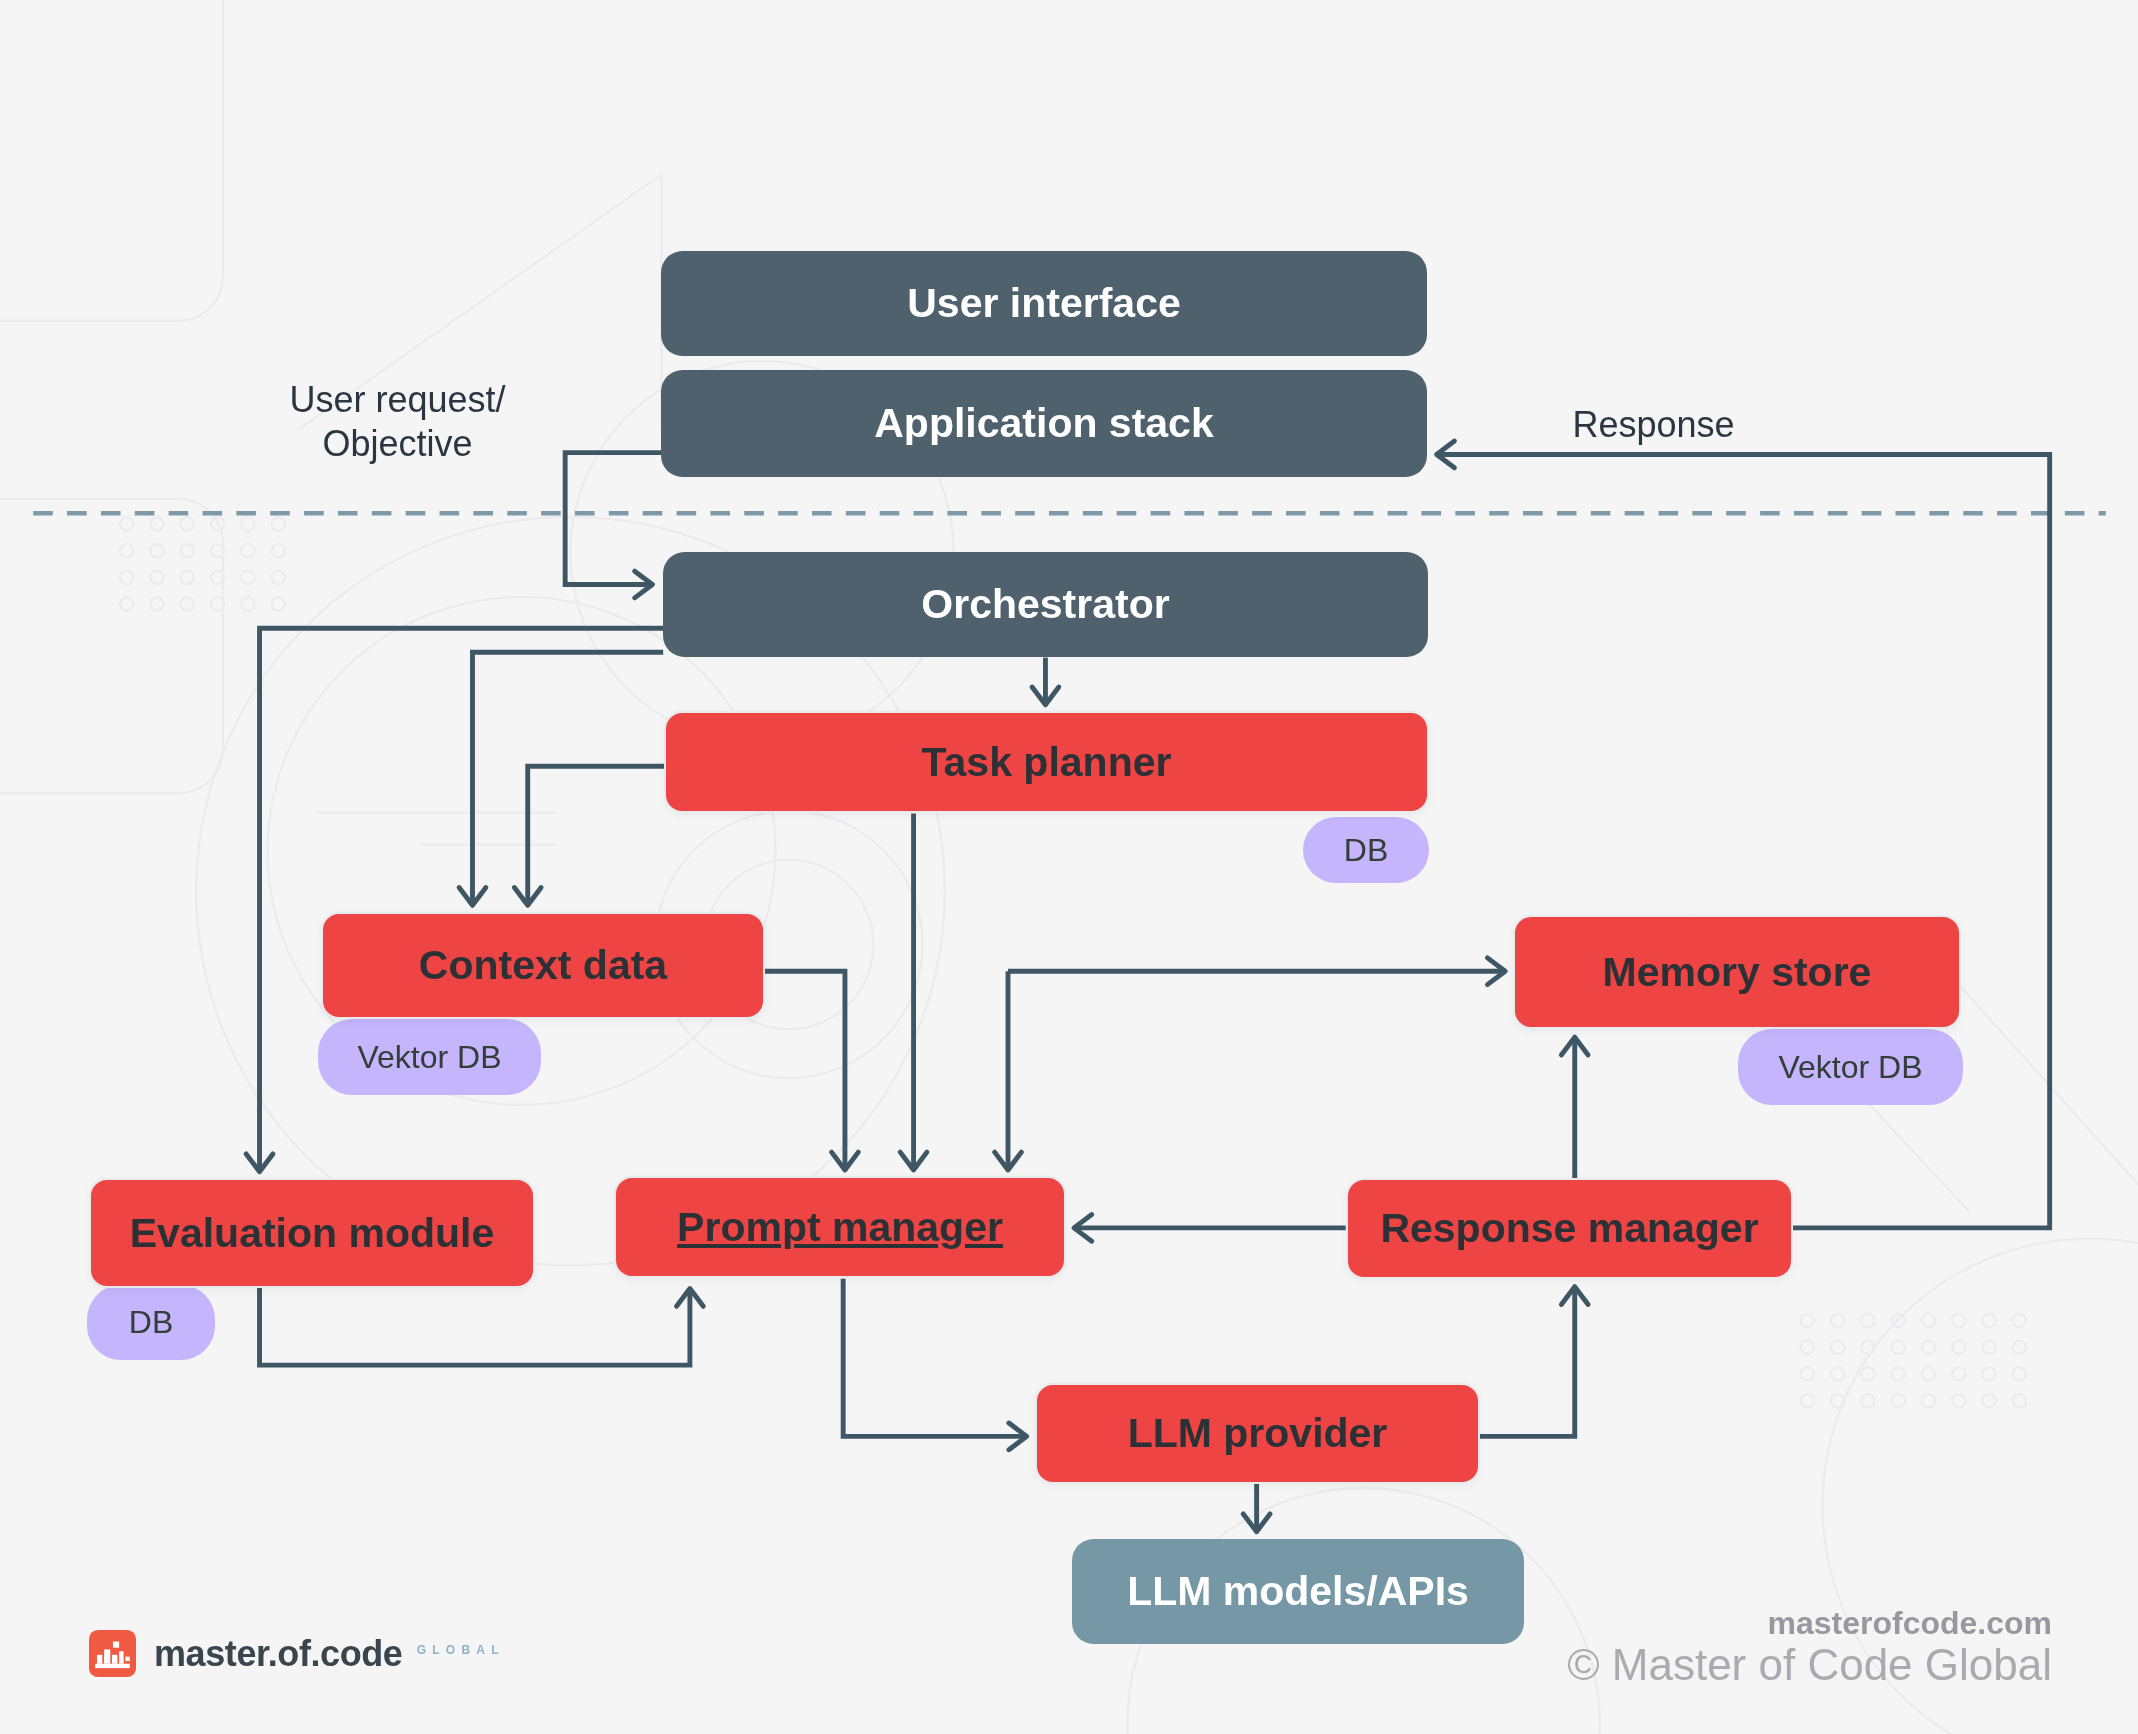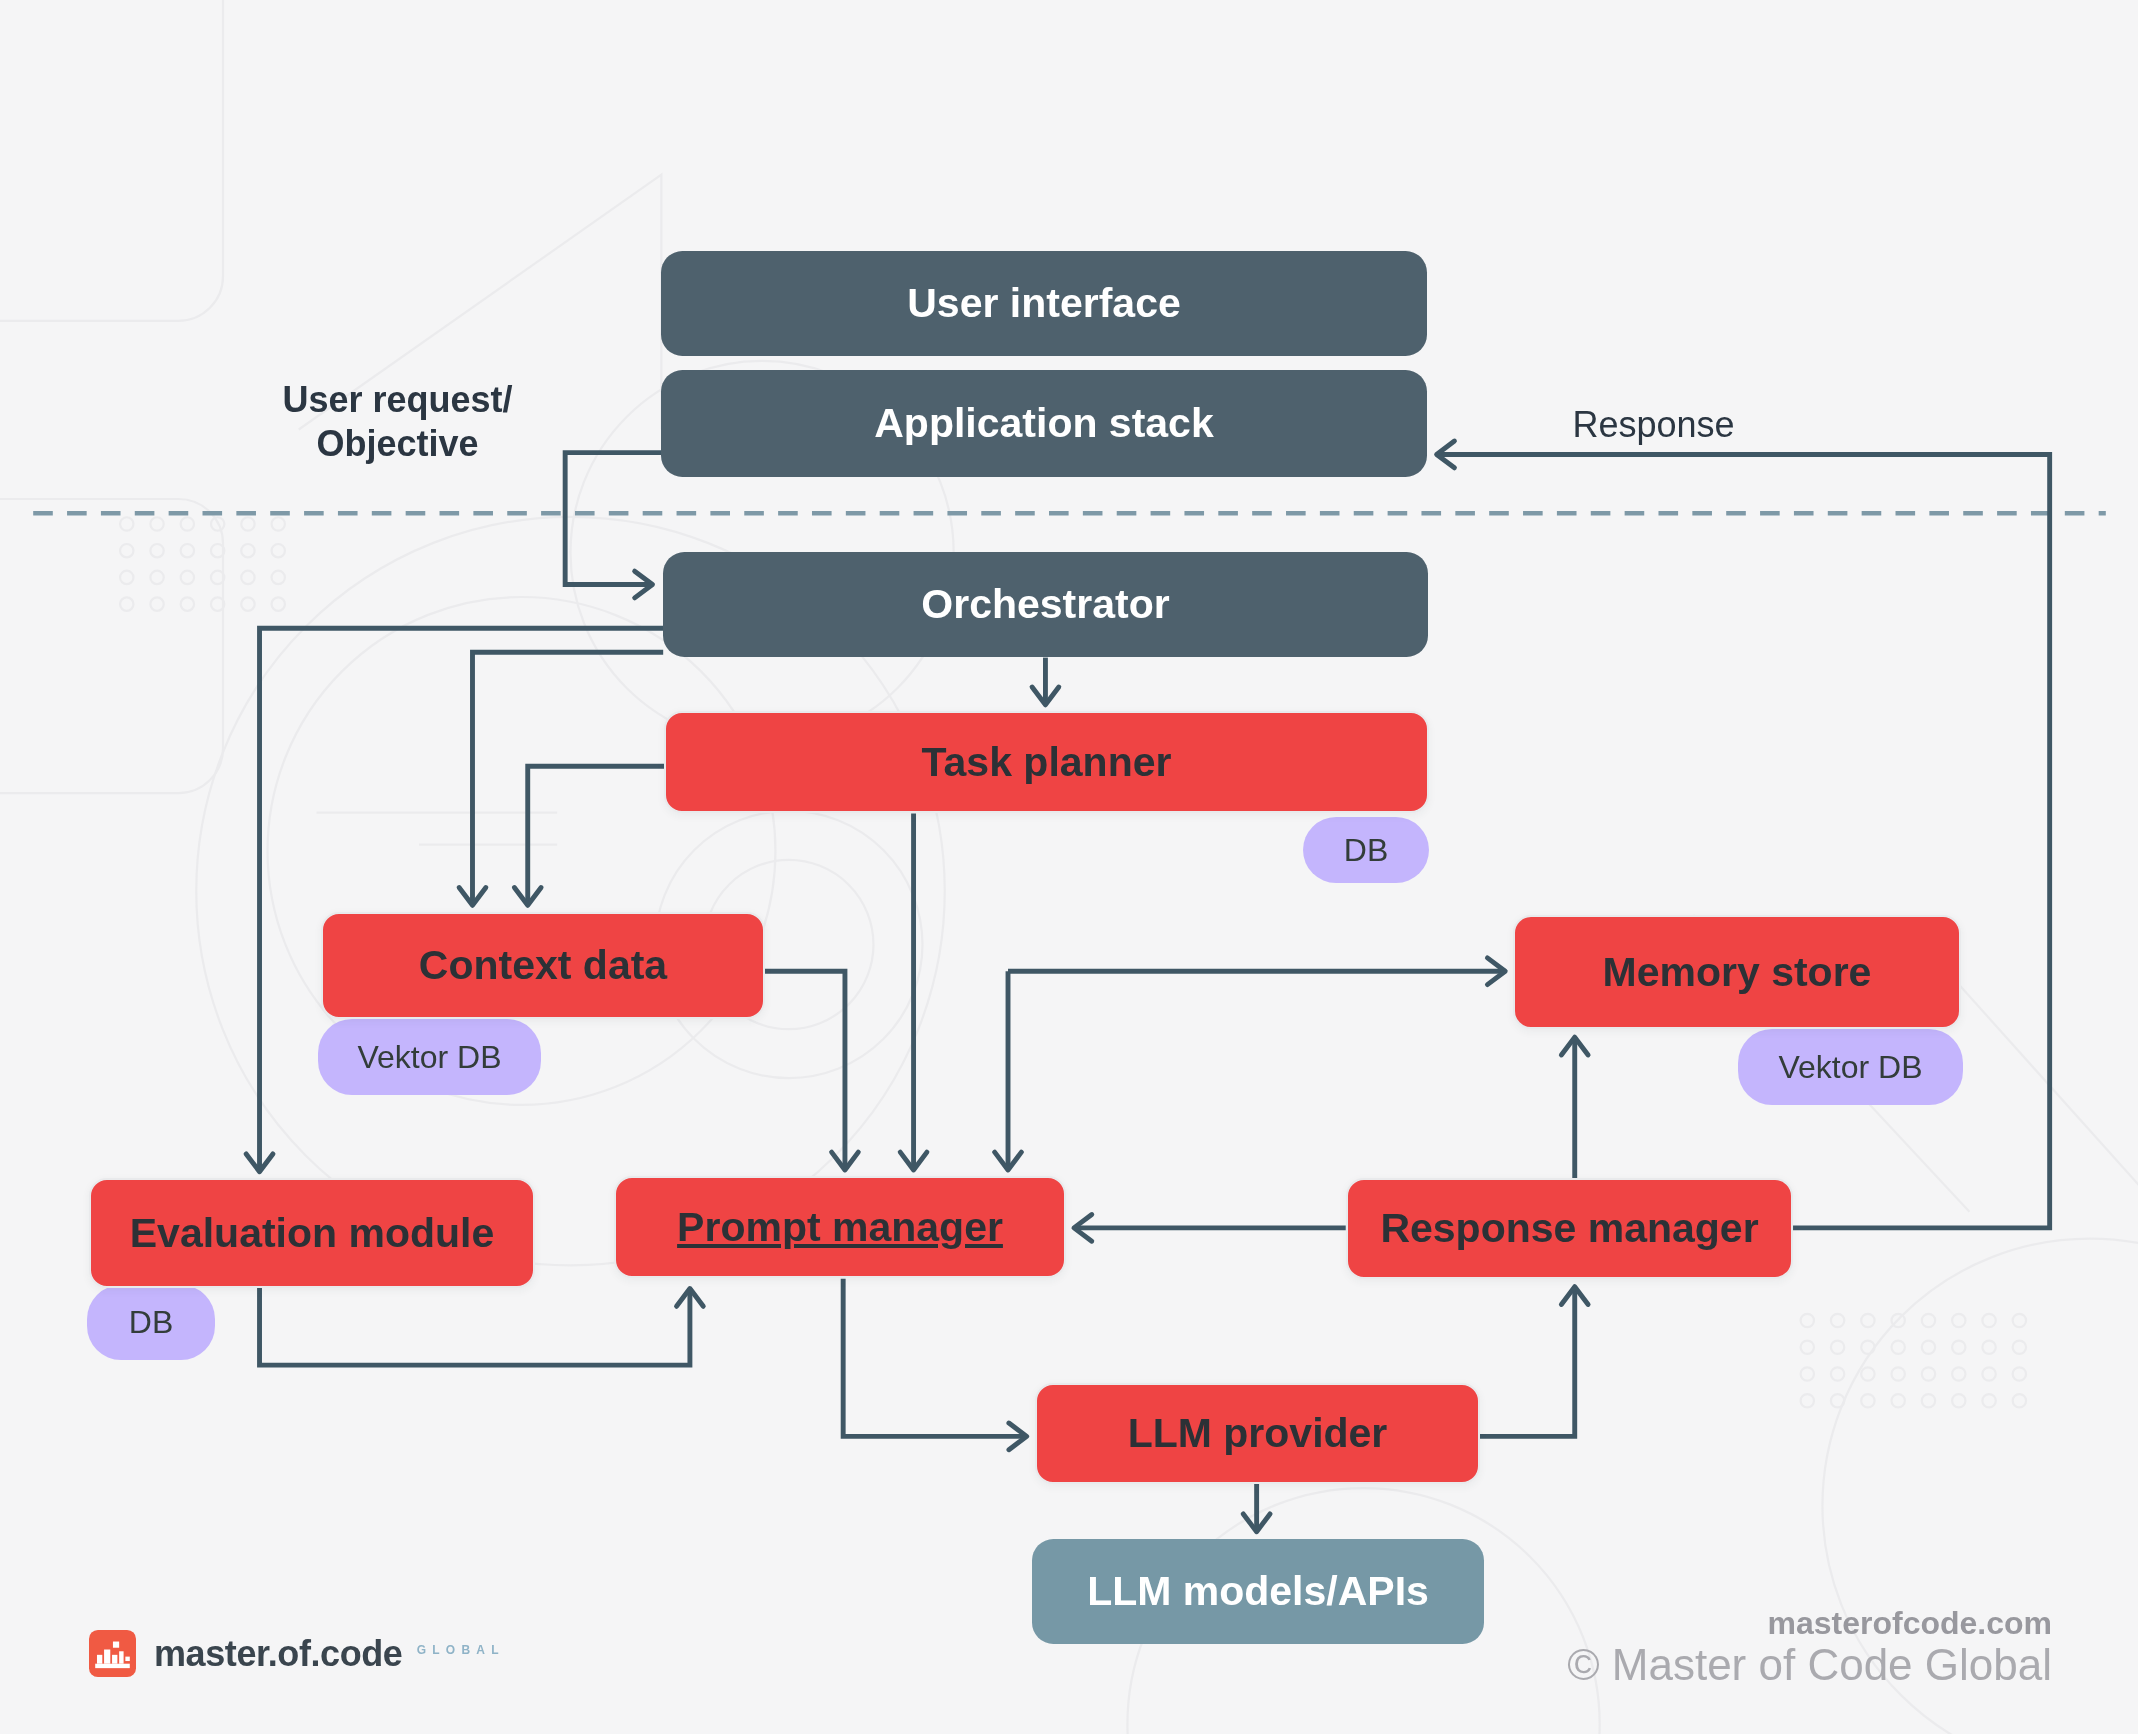--- a/index.html
+++ b/index.html
@@ -15,21 +15,21 @@
     font-size:71px;font-weight:700;color:#31373d;letter-spacing:0.4px;z-index:4;
   }
   .node{
     position:absolute;display:flex;align-items:center;justify-content:center;
     box-sizing:border-box;z-index:3;
   }
   .node.dark{
     background:#4e616d;border-radius:21.4px;color:#ffffff;
   }
   .node.slate{
-    background:#7698a6;border-radius:21.4px;color:#ffffff;
+    background:#7698a6;border-radius:21.4px;color:#ffffff;margin-left:40px;
   }
   .node.light{
     background:#ef4444;border:2.7px solid #e9eaec;border-radius:18px;color:#2c3136;
     box-shadow:0 2.7px 9px rgba(40,50,60,.05);
   }
   .node .lbl{font-size:41px;font-weight:700;}
   .badge{
     position:absolute;display:flex;align-items:center;justify-content:center;
     background:#c4b5fd;border-radius:34px;color:#333d3a;font-size:32px;font-weight:500;
     z-index:2;
@@ -163,21 +163,21 @@
       <path d="M291,1445 V1532 H774 V1446" marker-end="url(#arr)"></path>
       <path d="M946,1435 V1612 H1152" marker-end="url(#arr)"></path>
       <path d="M1660,1612 H1767 V1444" marker-end="url(#arr)"></path>
       <path d="M1767,1322 V1164" marker-end="url(#arr)"></path>
       <path d="M1510,1378 H1205" marker-end="url(#arr)"></path>
       <path d="M1410,1665 V1719" marker-end="url(#arr)"></path>
     </g>
   </svg>
 
 
-  <div class="flow-label" style="left:246px;top:378px;width:303px;font-weight:bold;">User request/
+  <div class="flow-label" style="left:246px;top:378px;width:303px;">User request/
 Objective</div>
   <div class="flow-label" style="left:1542px;top:403px;width:223px;">Response</div>
 
   <div class="badge" style="left:1303px;top:817px;width:126px;height:66px;">
     <span>DB</span>
   </div>
   <div class="badge" style="left:318px;top:1019px;width:223px;height:76px;">
     <span>Vektor DB</span>
   </div>
   <div class="badge" style="left:1738px;top:1029px;width:225px;height:76px;">

